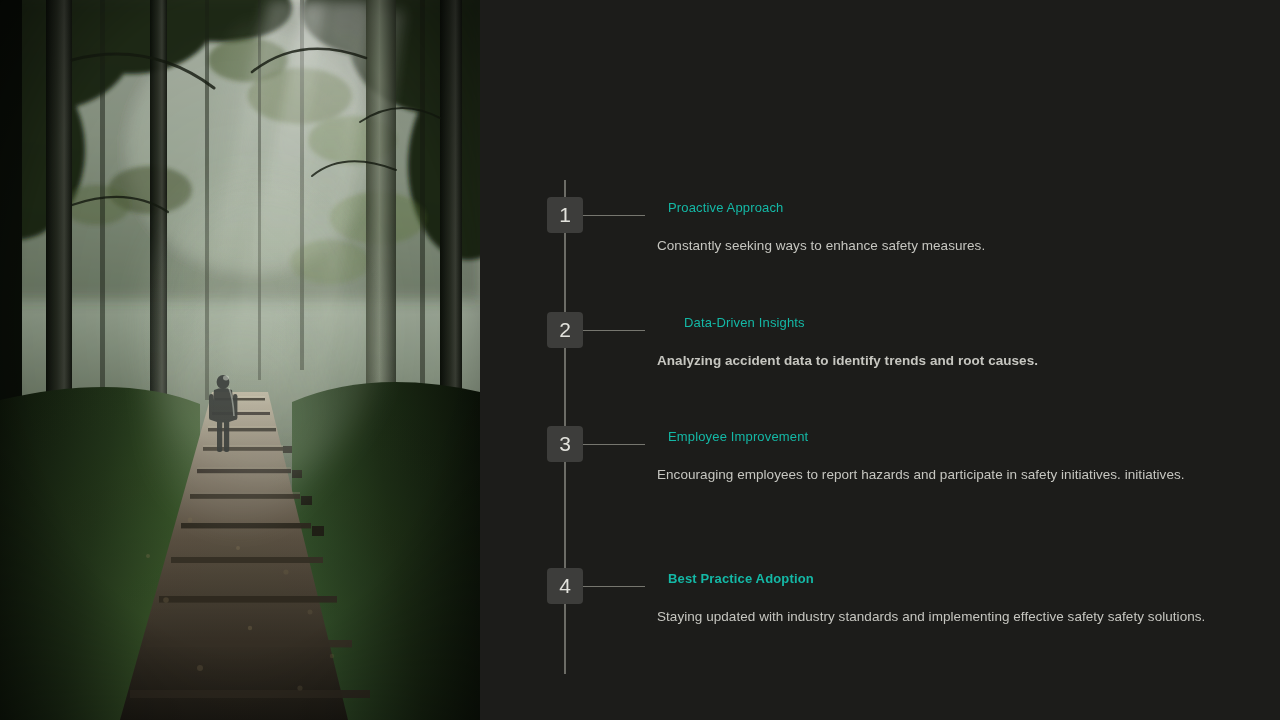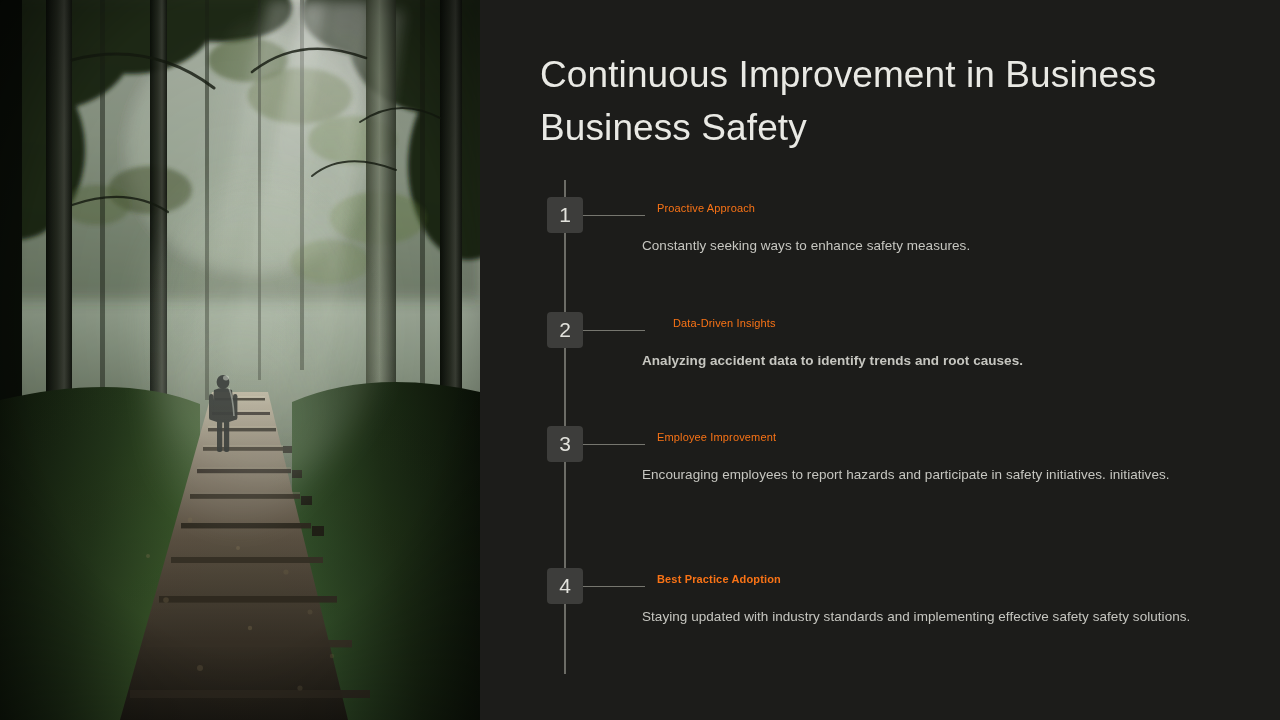--- a/index.html
+++ b/index.html
@@ -87,31 +87,31 @@
   .connector {
     position:absolute;
     left:43px;
     width:62px; height:1px;
     background:#76766f;
     z-index:1;
   }
 
   .item-heading {
     position:absolute;
-    left:117px;
-    font-size:11px;
+    left:128px;
+    font-size:13px;
     font-weight:400;
     line-height:22px;
-    color:#f97316;
+    color:#14b8a6;
     letter-spacing:0.15px;
   }
 
   .item-desc {
     position:absolute;
-    left:102px;
+    left:117px;
     width:560px;
     font-size:13.5px;
     font-weight:400;
     line-height:28px;
     color:#c6c6c0;
     letter-spacing:0.05px;
   }
 </style>
 </head>
 <body>
@@ -319,22 +319,20 @@
         <ellipse cx="262" cy="330" rx="118" ry="150" fill="#e7eee2" opacity="0.26"></ellipse>
         <ellipse cx="240" cy="420" rx="86" ry="104" fill="#dce6d6" opacity="0.18"></ellipse>
       </g>
 
       <rect width="480" height="720" fill="url(#vign)"></rect>
     </svg>
   </div>
 
   <div class="panel">
 
-    <div class="title">Continuous Improvement in Business
-Business Safety</div>
 
     <div class="timeline">
 
       <div class="spine"></div>
 
       <div class="item" style="top:0;">
         <div class="badge" style="top:17px;">1</div>
         <div class="connector" style="top:35px;"></div>
         <div class="item-heading" style="top:17px;">Proactive Approach</div>
         <div class="item-desc" style="top:52px;">Constantly seeking ways to enhance safety measures.</div>

